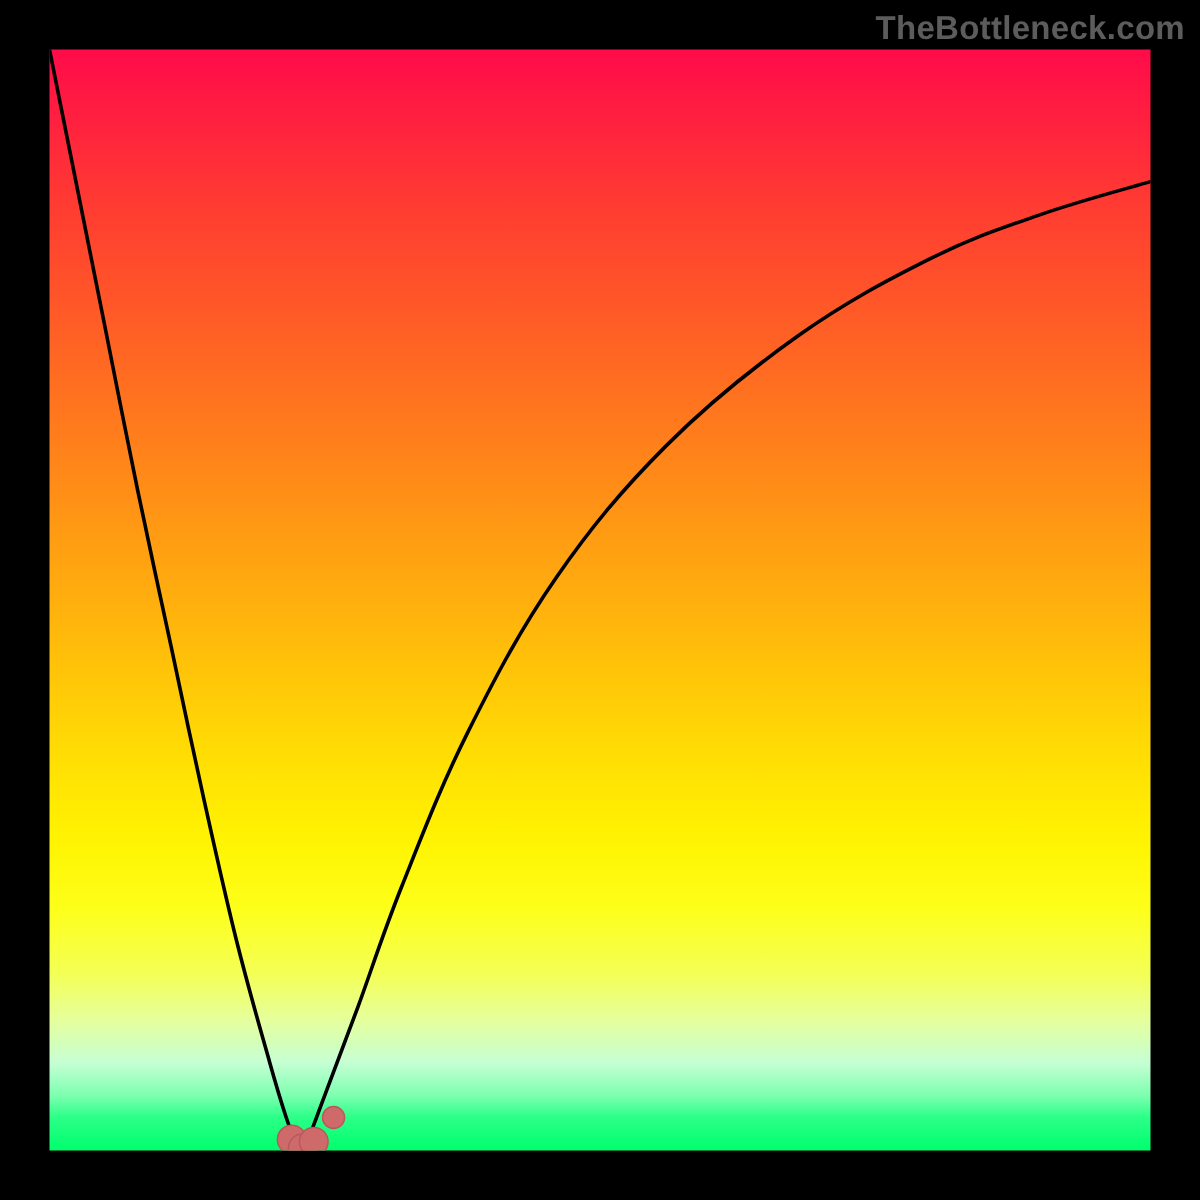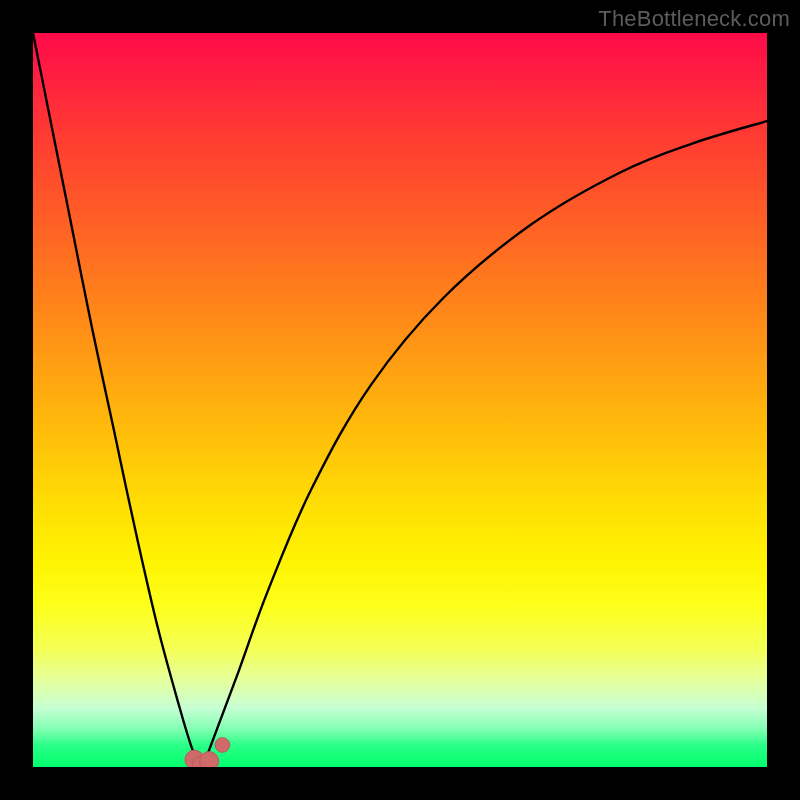--- a/index.html
+++ b/index.html
@@ -44,21 +44,21 @@
       #2bff88 97%,
       #00ff6d 100%
     );
   }
   .watermark {
     position: absolute;
     top: 6px;
     right: 10px;
     color: #5c5c5c;
     font-size: 22px;
-    font-weight: 400;
+    font-weight: 700;
     letter-spacing: 0.2px;
     user-select: none;
   }
   svg.curves {
     position: absolute;
     left: 0;
     top: 0;
     width: 734px;
     height: 734px;
   }

